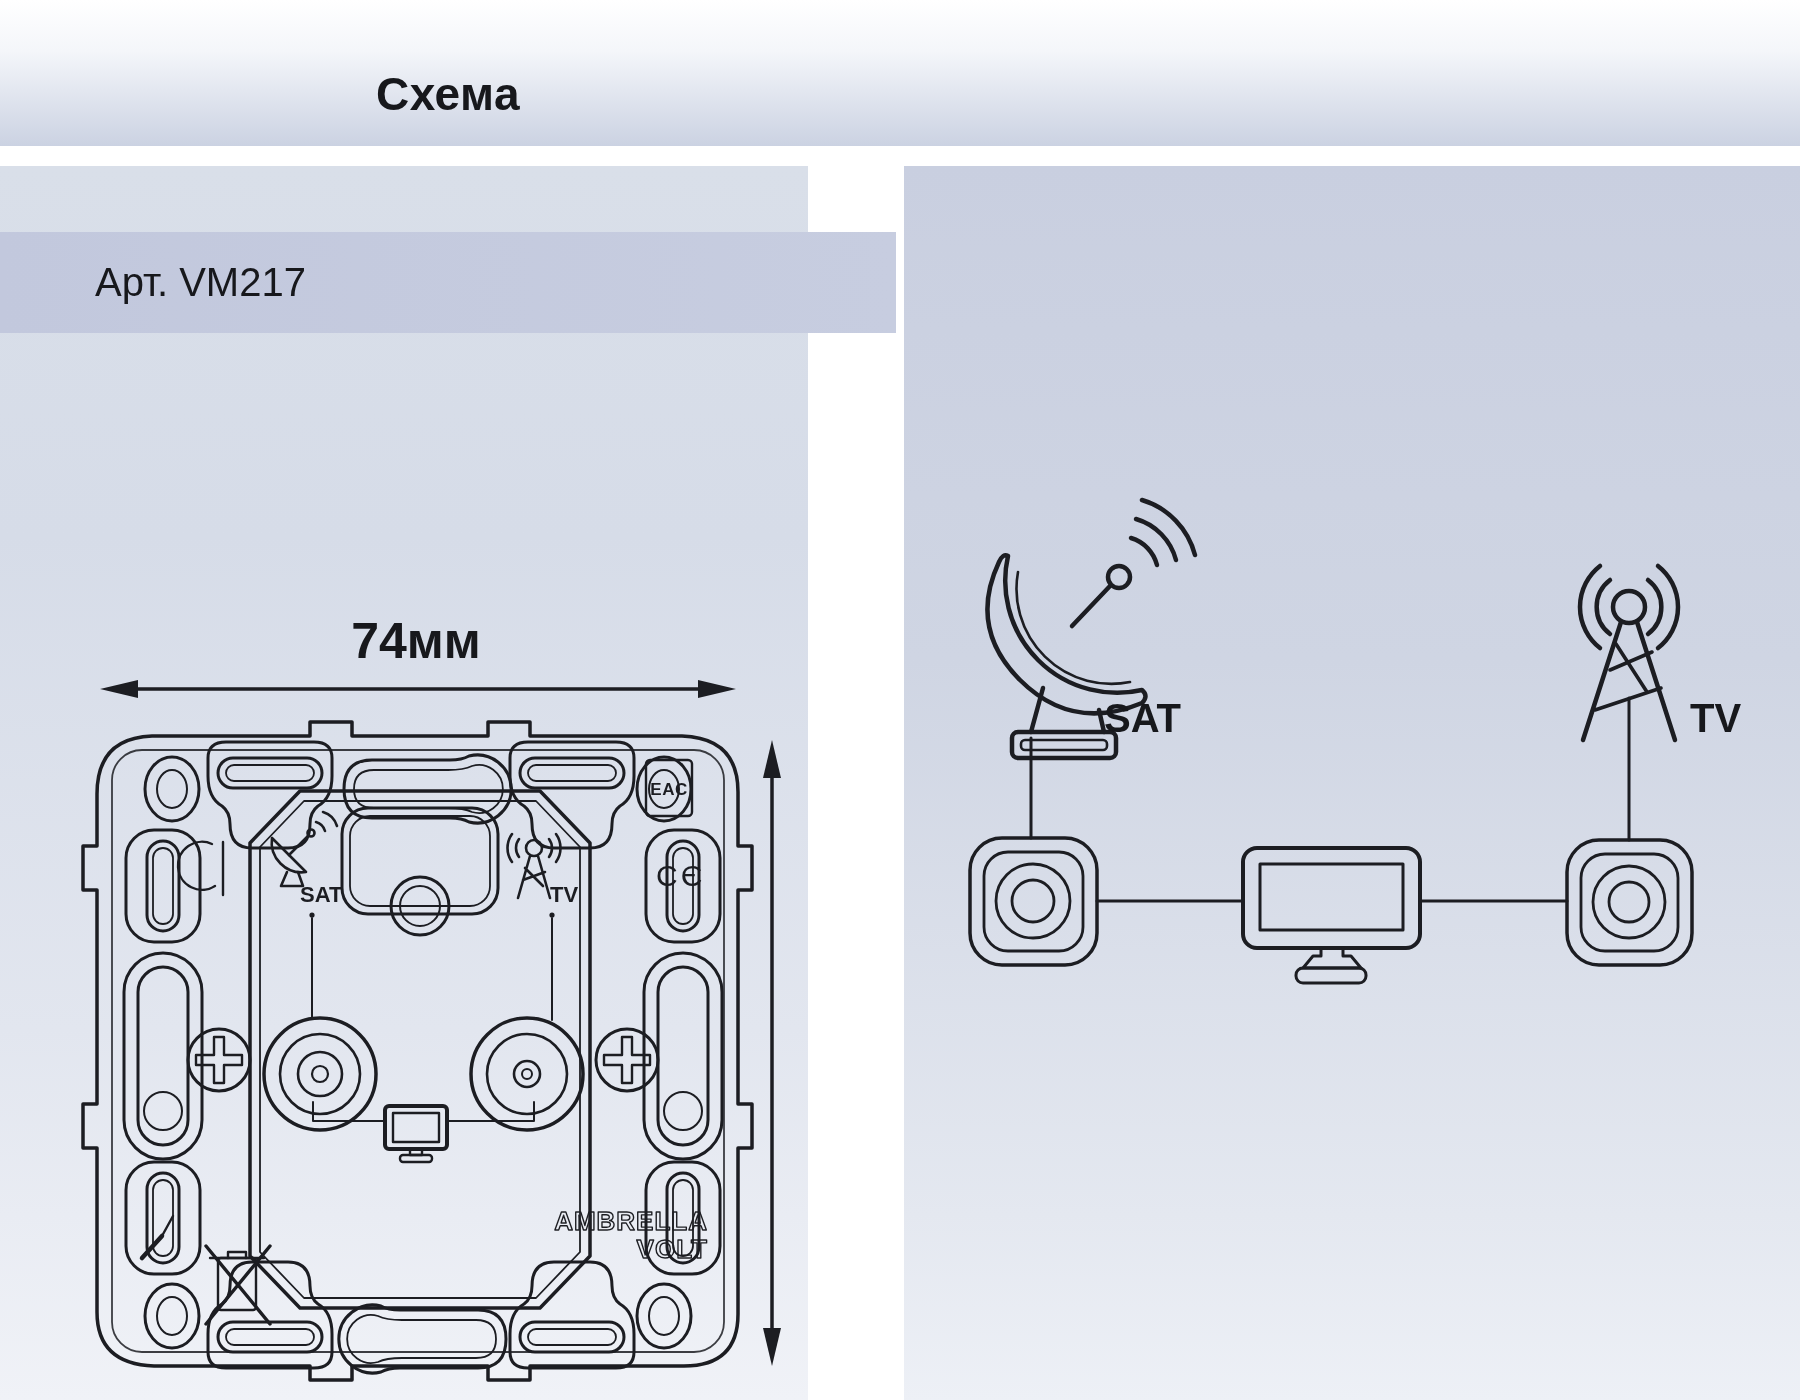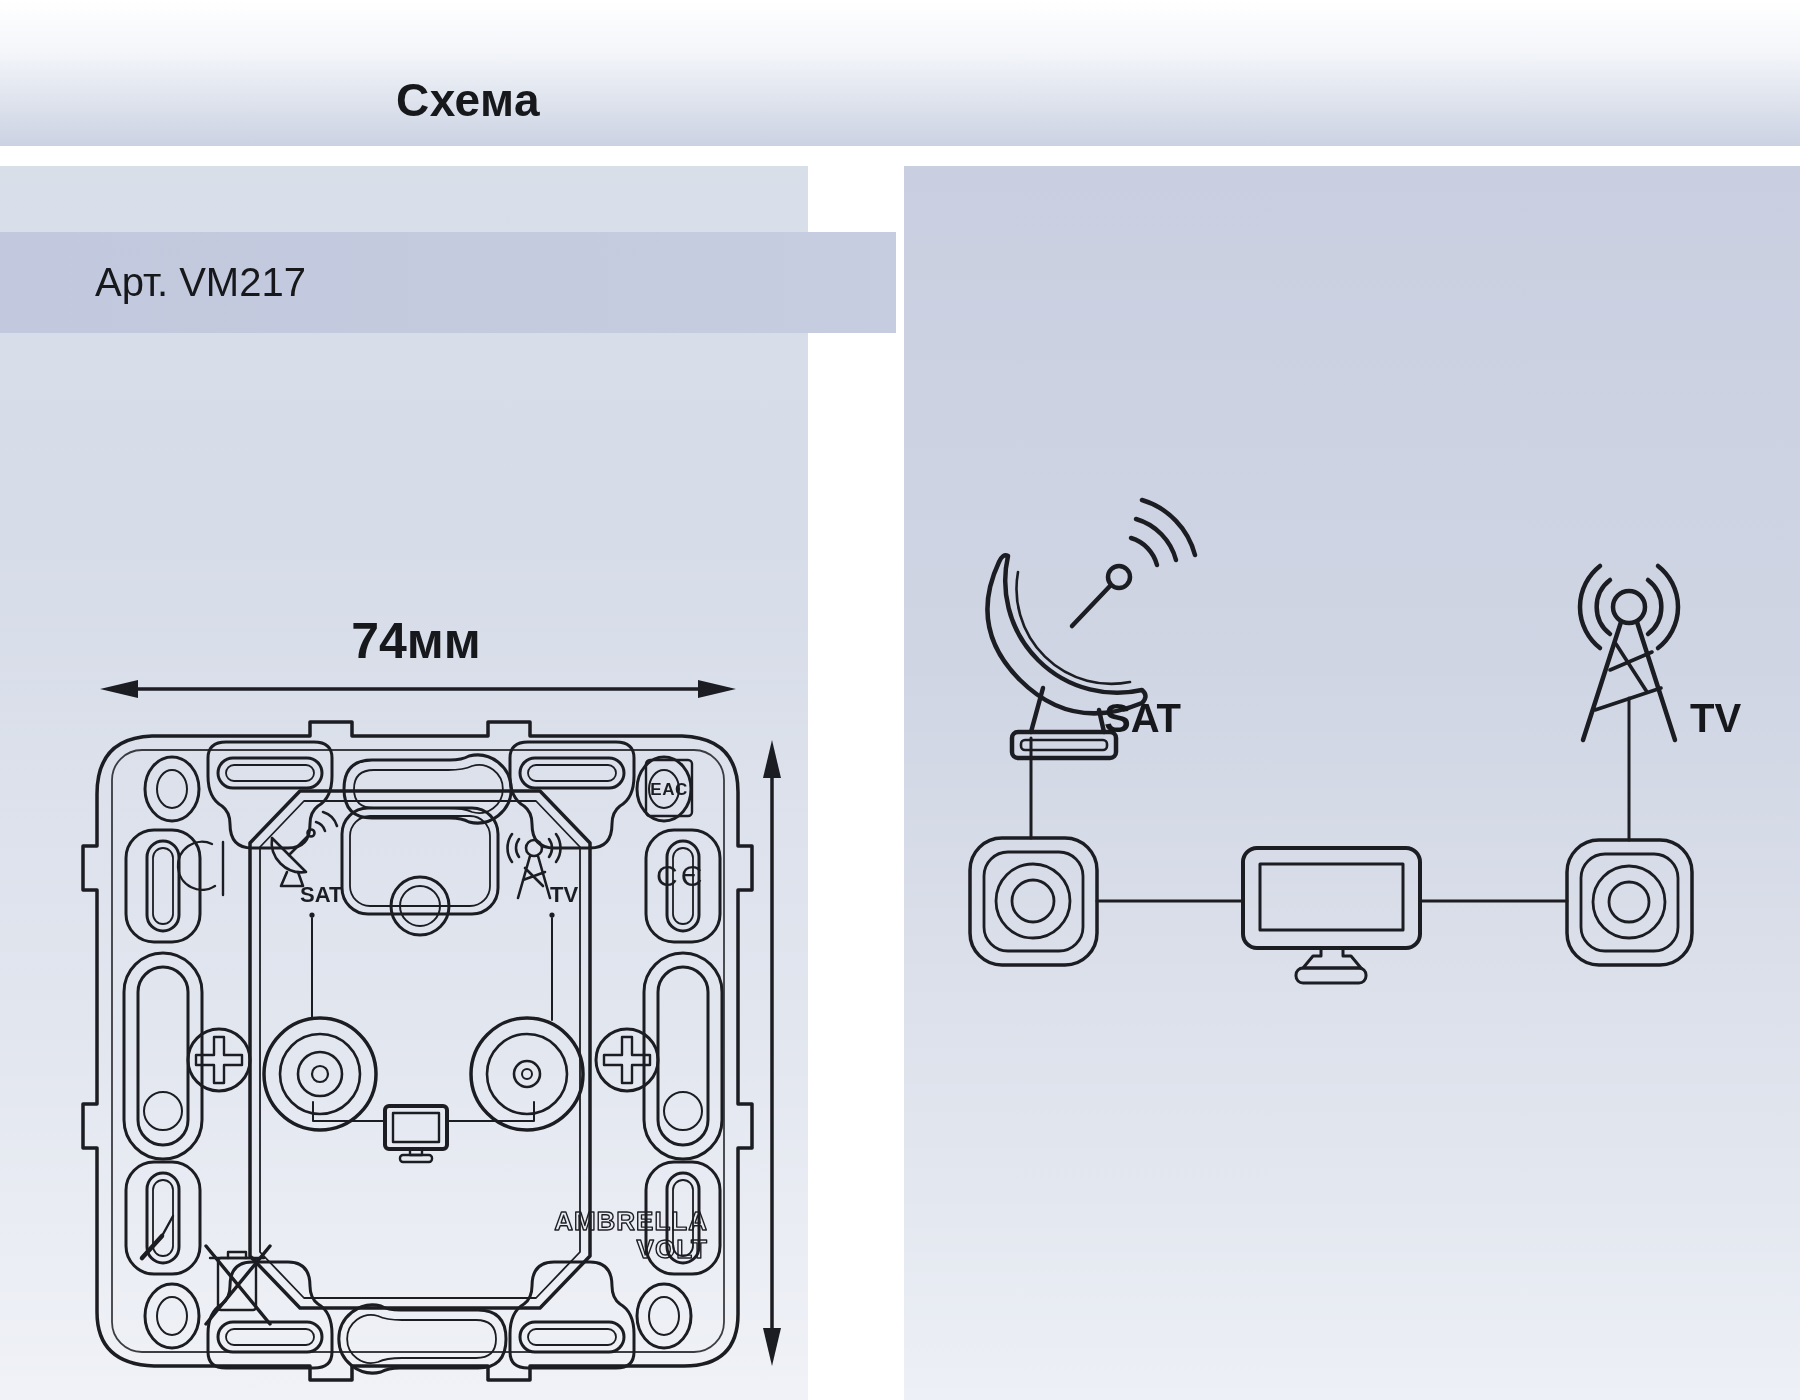--- a/index.html
+++ b/index.html
@@ -1,22 +1,22 @@
 <!DOCTYPE html>
 <html><head>
 <meta charset="utf-8">
 <style>
   html,body{margin:0;padding:0;}
   body{width:1800px;height:1400px;overflow:hidden;background:#fff;
        font-family:"Liberation Sans","DejaVu Sans",sans-serif;color:#17181c;}
   .stage{position:relative;width:1800px;height:1400px;}
   .header{position:absolute;left:0;top:0;width:1800px;height:146px;
           background:linear-gradient(180deg,#ffffff 0%,#f4f6fa 35%,#cbd2e2 100%);}
-  .title{position:absolute;top:73px;font-size:46px;font-weight:600;letter-spacing:.5px;
-         text-align:center;transform:translateX(-50%);white-space:nowrap;margin-left:20px;}
+  .title{position:absolute;top:67px;font-size:46px;font-weight:600;letter-spacing:.5px;
+         text-align:center;transform:translateX(-50%);white-space:nowrap;}
   .white-strip{position:absolute;left:0;top:146px;width:1800px;height:20px;background:#ffffff;}
   .panel-left{position:absolute;left:0;top:166px;width:808px;height:1234px;
       background:linear-gradient(180deg,#d9dfe9 0%,#d6dce8 30%,#e2e6ef 70%,#f0f2f7 100%);}
   .panel-right{position:absolute;left:904px;top:166px;width:896px;height:1234px;
       background:linear-gradient(180deg,#c9cfe0 0%,#cfd5e3 40%,#e4e8f0 85%,#edf0f6 100%);}
   .divider{position:absolute;left:896px;top:166px;width:8px;height:1234px;background:#ffffff;}
   .article-band{position:absolute;left:0;top:66px;width:896px;height:101px;
       background:linear-gradient(90deg,#c2c8dd 0%,#c7cde0 100%);}
   .article-band span{display:block;margin-left:95px;line-height:101px;
       font-size:40px;font-weight:500;}

